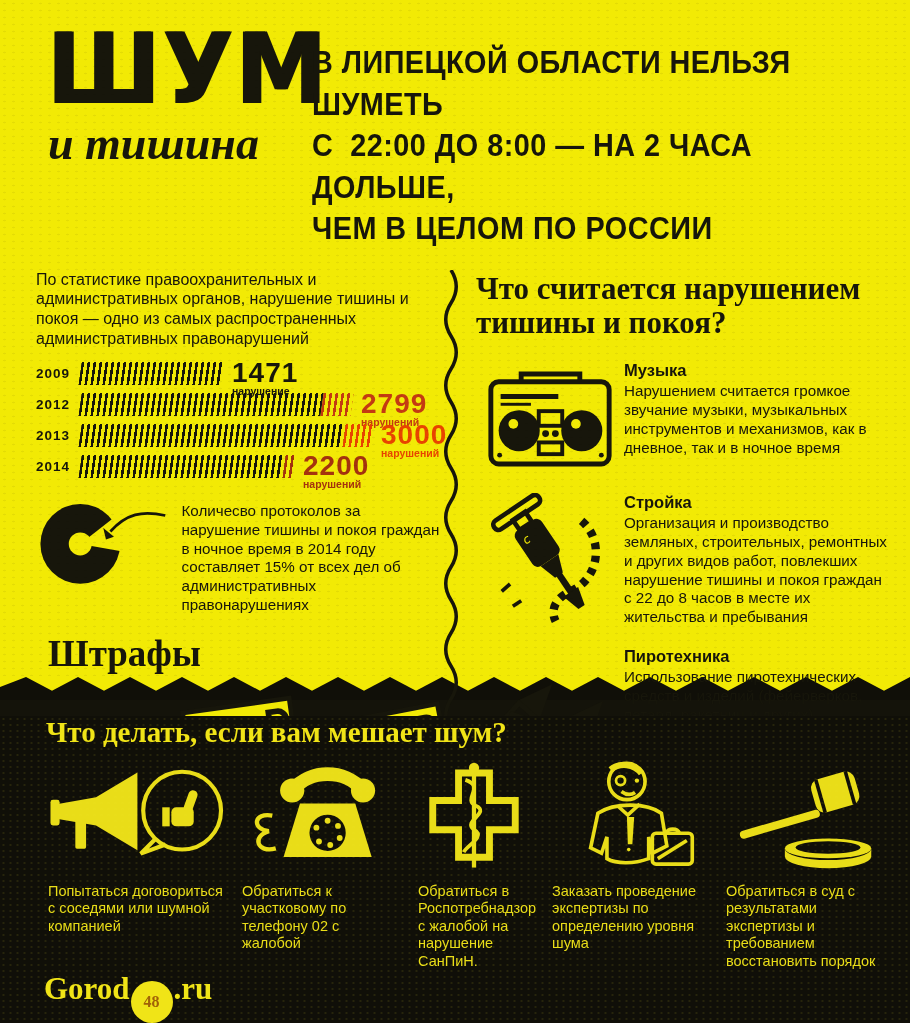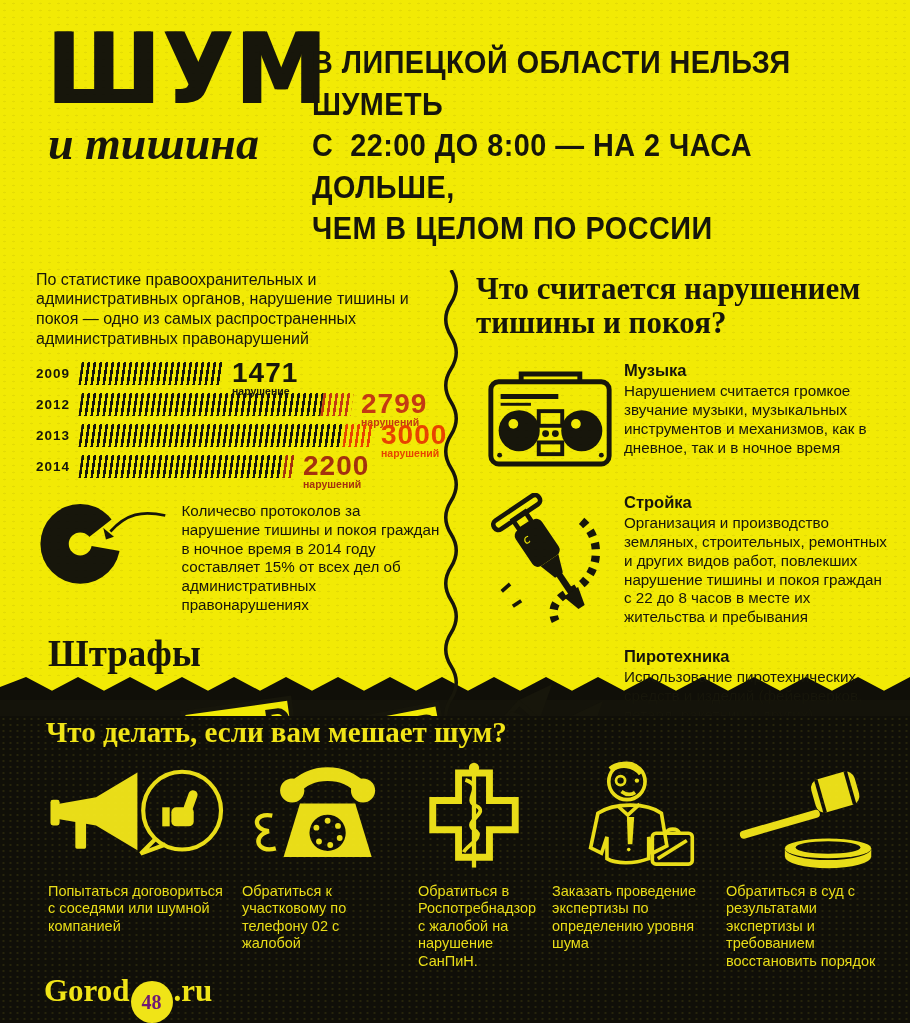--- a/index.html
+++ b/index.html
@@ -68,21 +68,21 @@
   .actions-h { font-family:"Liberation Serif","DejaVu Serif",serif; font-weight:700; font-size:29px;
     color:#f0e417; margin:16px 0 0 46px; }
   .actions { display:flex; padding:12px 26px 0 40px; }
   .action { flex:1; display:flex; flex-direction:column; padding:0 8px; }
   .action-icon { height:110px; display:flex; align-items:center; }
   .action-text { font-size:14.5px; line-height:1.2; margin-top:12px; }
 
   .logo { position:absolute; left:44px; bottom:16px; font-family:"Liberation Serif","DejaVu Serif",serif;
     font-weight:700; font-size:31px; color:#f0e417; z-index:2; }
   .logo-48 { display:inline-block; width:42px; height:42px; line-height:42px; border-radius:50%;
-    background:#f0e417; color:#701a75; text-align:center; font-size:20px; vertical-align:-8px; margin:0 1px; }
+    background:#f0e417; color:#a16207; text-align:center; font-size:16px; vertical-align:-8px; margin:0 1px; }
 
   svg text { font-family:"DejaVu Sans","Liberation Sans",sans-serif; }
 </style>
 </head>
 <body>
 
 <div class="poster">
 
   <div class="top">
 

